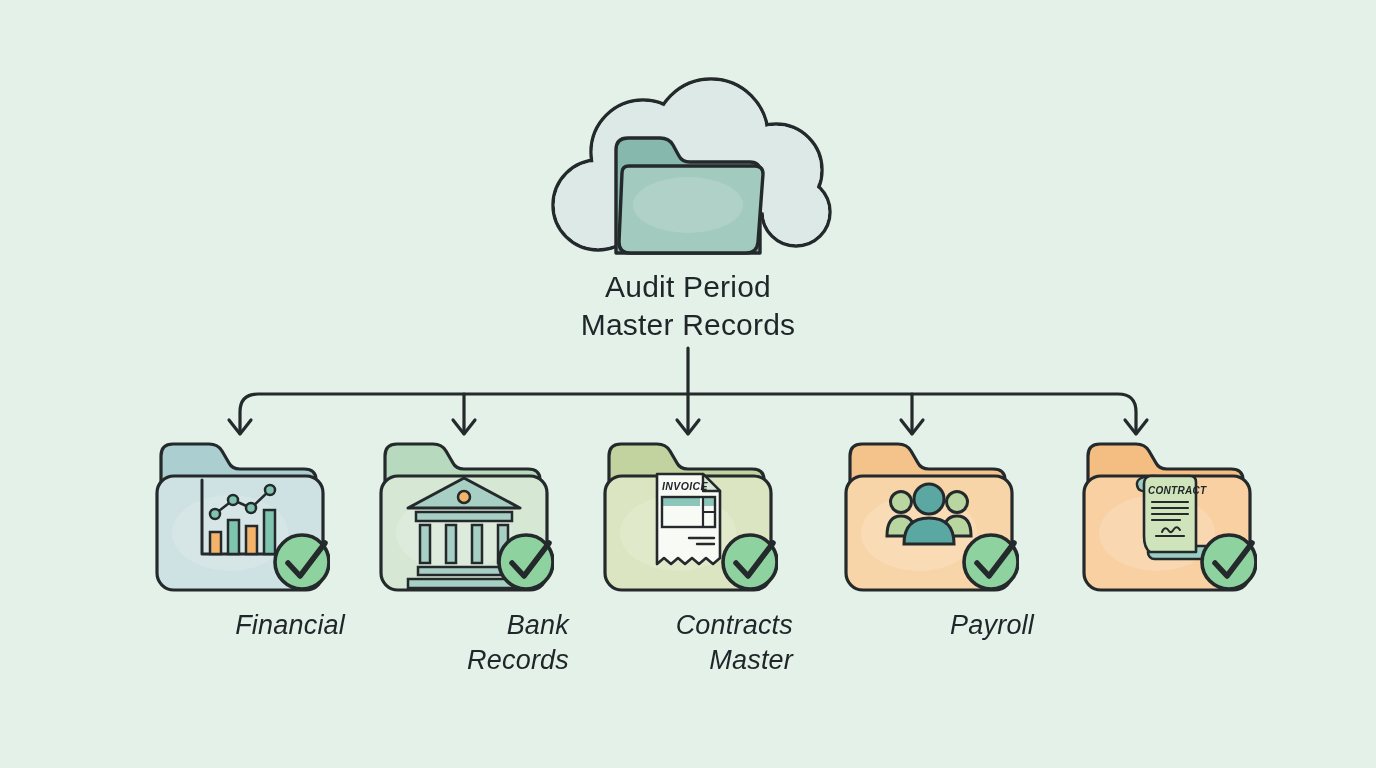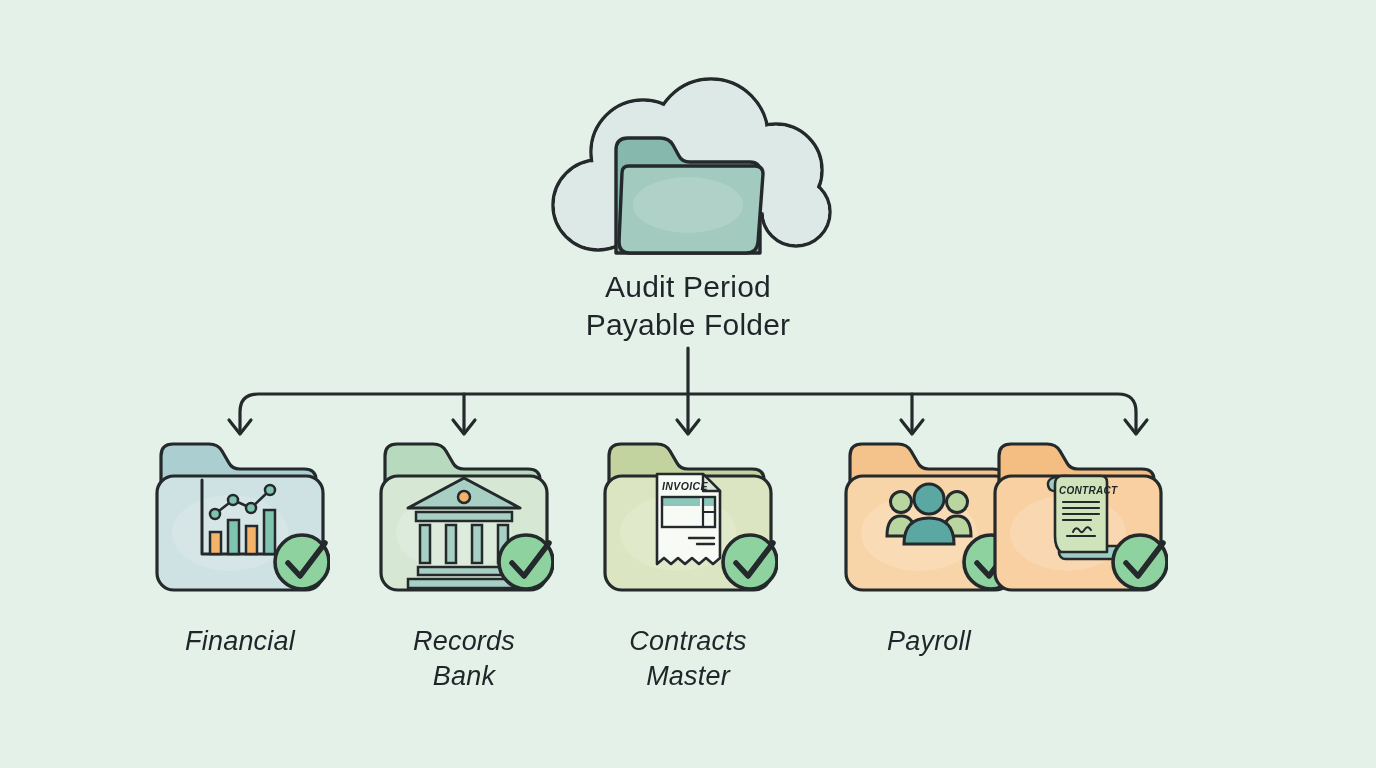--- a/index.html
+++ b/index.html
@@ -12,21 +12,21 @@
   *{margin:0;padding:0;box-sizing:border-box;}
   html,body{width:1376px;height:768px;overflow:hidden;}
   body{font-family:"Liberation Sans",sans-serif;background:var(--background);}
   .stage{position:relative;width:1376px;height:768px;background:var(--background);padding-left:12px;}
   .connector-svg{position:absolute;left:0;top:0;}
   .cloud-wrap{position:absolute;left:528px;top:70px;width:320px;height:200px;}
   .root-title{position:absolute;left:488px;top:268px;width:400px;text-align:center;
     color:var(--text);font-size:30px;line-height:38px;font-weight:400;letter-spacing:.2px;}
   .folder-node{position:absolute;top:438px;width:210px;text-align:center;font-style:italic;}
   .folder-node svg.folder-svg{display:block;margin:0 auto;}
-  .folder-label{margin-top:26px;color:var(--text);font-size:27px;line-height:35px;letter-spacing:.2px;}
+  .folder-label{margin-top:10px;color:var(--text);font-size:27px;line-height:35px;letter-spacing:.2px;text-align:right;}
   .tab-fill{fill:var(--tab);}
   .body-fill{fill:var(--body);}
   .ln{stroke:var(--outline);fill:none;stroke-linecap:round;stroke-linejoin:round;}
   .ic-teal{fill:var(--accent_teal);stroke:var(--outline);}
   .ic-orange{fill:var(--accent_orange);stroke:var(--outline);}
   .ic-lgreen{fill:var(--accent_light_green);stroke:var(--outline);}
   svg text{font-family:"Liberation Sans",sans-serif;font-weight:700;fill:#20262a;}
 </style>
 </head>
 <body>
@@ -70,21 +70,21 @@
       <g>
         <path fill="var(--master_back)" stroke="var(--outline)" stroke-width="3.4" stroke-linejoin="round" d="M88 183 L88 80 Q88 68 100 68 L132 68 Q141 68 145 75 L151 86 Q154 92 162 92 L222 92 Q232 92 232 102 L232 183 Z"></path>
         <path fill="var(--master_front)" stroke="var(--outline)" stroke-width="3.4" stroke-linejoin="round" d="M101 96 L227 96 Q235 96 235 104 L230 172 Q229 183 218 183 L102 183 Q91 183 91 172 L94 103 Q94 96 101 96 Z"></path>
         <ellipse cx="160" cy="135" rx="55" ry="28" fill="#ffffff" opacity="0.14"></ellipse>
       </g>
     </svg>
   </div>
 
   <div class="root-title">
     <div>Audit Period</div>
-    <div>Payable Folder</div>
+    <div>Master Records</div>
   </div>
 
   <div class="folder-node" style="left: 135px; --tab: #abced1; --body: #cfe2e3;">
     <svg class="folder-svg" width="180" height="160" viewBox="0 0 180 160">
       <path class="tab-fill" stroke="var(--outline)" stroke-width="3.2" stroke-linejoin="round" d="M11 64 L11 18 Q11 6 23 6 L59 6 Q68 6 72 13 L79 25 Q82 31 90 31 L154 31 Q166 31 166 42 L166 64 Z" fill="#abced1"></path>
       <rect class="body-fill" x="7" y="38" width="166" height="114" rx="17" stroke="var(--outline)" stroke-width="3.2" fill="#cfe2e3"></rect>
       <ellipse cx="80" cy="95" rx="58" ry="38" fill="#ffffff" opacity="0.16"></ellipse>
       <g transform="translate(52,42)">
         <path class="ln" stroke-width="3" d="M0 0 L0 74 L78 74"></path>
         <rect class="ic-orange" stroke-width="2.5" x="8" y="52" width="11" height="22"></rect>
@@ -122,22 +122,22 @@
         <rect fill="#a7cfc4" stroke="var(--outline)" stroke-width="2.5" x="92" y="49" width="10" height="38"></rect>
         <rect fill="#a7cfc4" stroke="var(--outline)" stroke-width="2.5" x="12" y="91" width="92" height="8"></rect>
         <rect fill="#a7cfc4" stroke="var(--outline)" stroke-width="2.5" x="2" y="103" width="112" height="9"></rect>
       </g>
       <g transform="translate(122,94)">
         <circle cx="30" cy="30" r="27" fill="var(--check_fill)" stroke="var(--outline)" stroke-width="3.6"></circle>
         <path class="ln" stroke-width="5.5" d="M16 31 L28 44 L53 11"></path>
       </g>
     </svg>
     <div class="folder-label">
+      <div>Bank</div>
       <div>Records</div>
-      <div>Bank</div>
     </div>
   </div>
 
   <div class="folder-node" style="left: 583px; --tab: #c2d3a0; --body: #dce5c1;">
     <svg class="folder-svg" width="180" height="160" viewBox="0 0 180 160">
       <path class="tab-fill" stroke="var(--outline)" stroke-width="3.2" stroke-linejoin="round" d="M11 64 L11 18 Q11 6 23 6 L59 6 Q68 6 72 13 L79 25 Q82 31 90 31 L154 31 Q166 31 166 42 L166 64 Z" fill="#c2d3a0"></path>
       <rect class="body-fill" x="7" y="38" width="166" height="114" rx="17" stroke="var(--outline)" stroke-width="3.2" fill="#dce5c1"></rect>
       <ellipse cx="80" cy="95" rx="58" ry="38" fill="#ffffff" opacity="0.16"></ellipse>
       <g transform="translate(59,36)">
         <path fill="var(--paper)" stroke="var(--outline)" stroke-width="2.6" stroke-linejoin="round" d="M0 84 L0 0 L46 0 L63 17 L63 84 L56 90 L49 84 L42 90 L35 84 L28 90 L21 84 L14 90 L7 84 L0 90 Z"></path>
@@ -177,21 +177,21 @@
         <circle cx="30" cy="30" r="27" fill="var(--check_fill)" stroke="var(--outline)" stroke-width="3.6"></circle>
         <path class="ln" stroke-width="5.5" d="M16 31 L28 44 L53 11"></path>
       </g>
     </svg>
     <div class="folder-label">
       <div>Payroll</div>
       <div></div>
     </div>
   </div>
 
-  <div class="folder-node" style="left: 973px; --tab: #f4bd82; --body: #f8d0a2;">
+  <div class="folder-node" style="left: 1062px; --tab: #f4bd82; --body: #f8d0a2;">
     <svg class="folder-svg" width="180" height="160" viewBox="0 0 180 160">
       <path class="tab-fill" stroke="var(--outline)" stroke-width="3.2" stroke-linejoin="round" d="M11 64 L11 18 Q11 6 23 6 L59 6 Q68 6 72 13 L79 25 Q82 31 90 31 L154 31 Q166 31 166 42 L166 64 Z" fill="#f4bd82"></path>
       <rect class="body-fill" x="7" y="38" width="166" height="114" rx="17" stroke="var(--outline)" stroke-width="3.2" fill="#f8d0a2"></rect>
       <ellipse cx="80" cy="95" rx="58" ry="38" fill="#ffffff" opacity="0.16"></ellipse>
       <g transform="translate(55,36)">
         <path fill="var(--roll_teal)" stroke="var(--outline)" stroke-width="2.4" d="M22 2 Q4 2 5 11 Q6 19 18 17 Z"></path>
         <rect fill="var(--roll_teal)" stroke="var(--outline)" stroke-width="2.6" x="16" y="72" width="64" height="13" rx="6.5"></rect>
         <path fill="var(--parchment)" stroke="var(--outline)" stroke-width="2.6" stroke-linejoin="round" d="M18 2 L58 2 Q64 2 64 8 L64 78 L18 78 Q12 74 12 62 L12 10 Q12 3 18 2 Z"></path>
         <text x="16" y="20" font-size="10" letter-spacing="0.3">CONTRACT</text>
         <path class="ln" stroke-width="2.2" d="M20 28 L56 28 M20 34 L56 34 M20 40 L56 40 M20 46 L48 46"></path>

